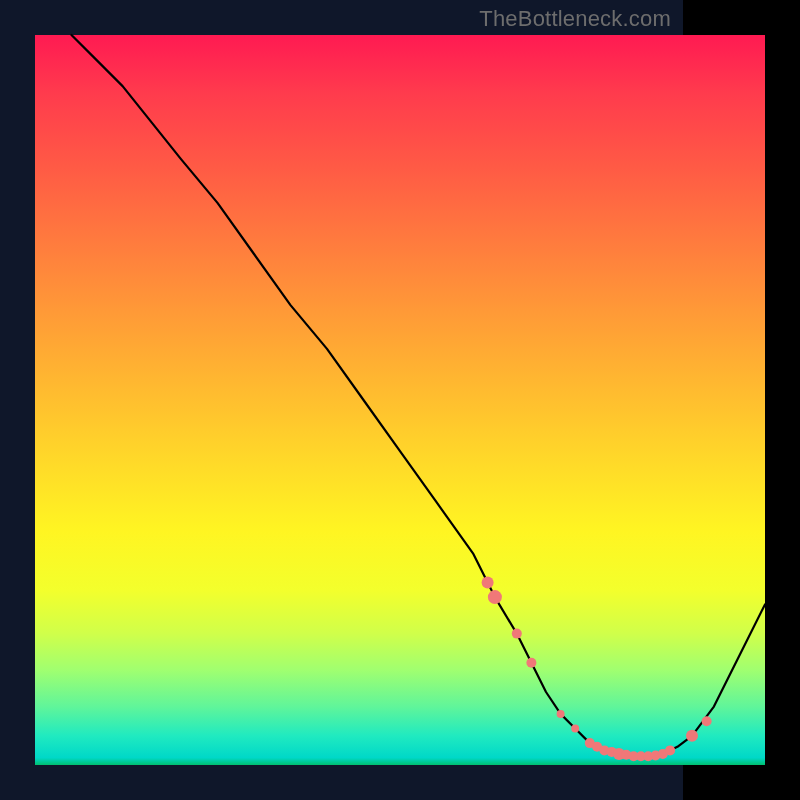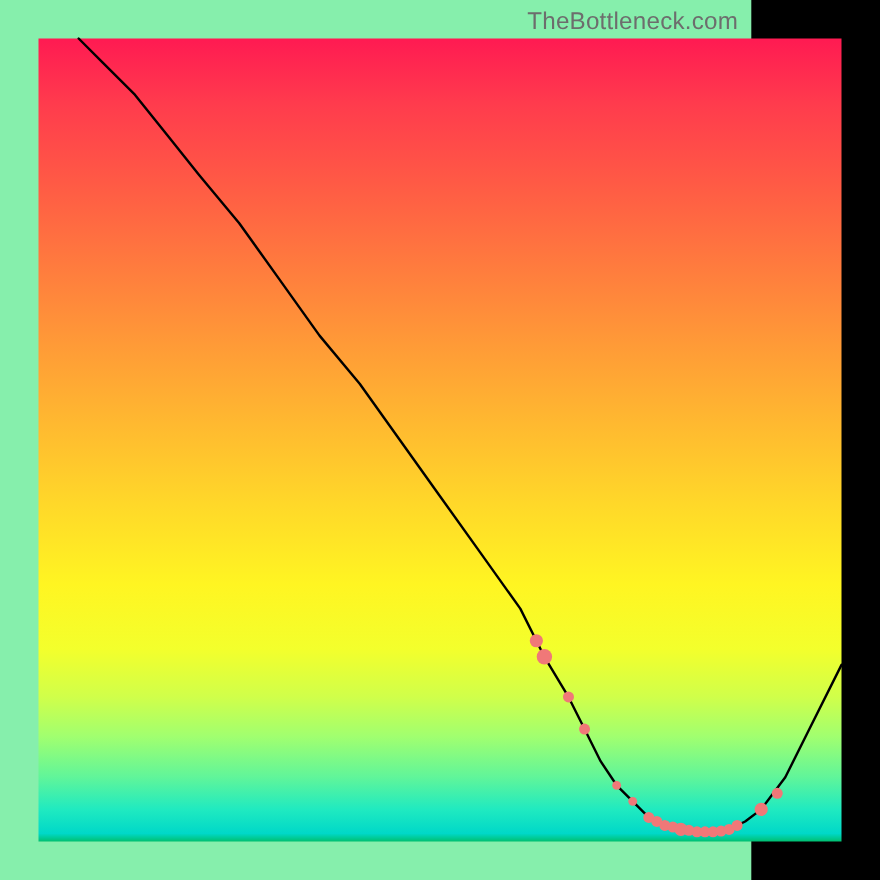--- a/index.html
+++ b/index.html
@@ -10,21 +10,21 @@
     background: #000;
     overflow: hidden;
     font-family: Arial, Helvetica, sans-serif;
   }
   .frame {
     position: absolute;
     left: 0;
     top: 0;
     width: 683px;
     height: 800px;
-    background: #86efac;
+    background: #0f172a;
   }
   .plot {
     position: absolute;
     left: 35px;
     top: 35px;
     width: 730px;
     height: 730px;
     background: linear-gradient(
       to bottom,
       #ff1a52 0%,

